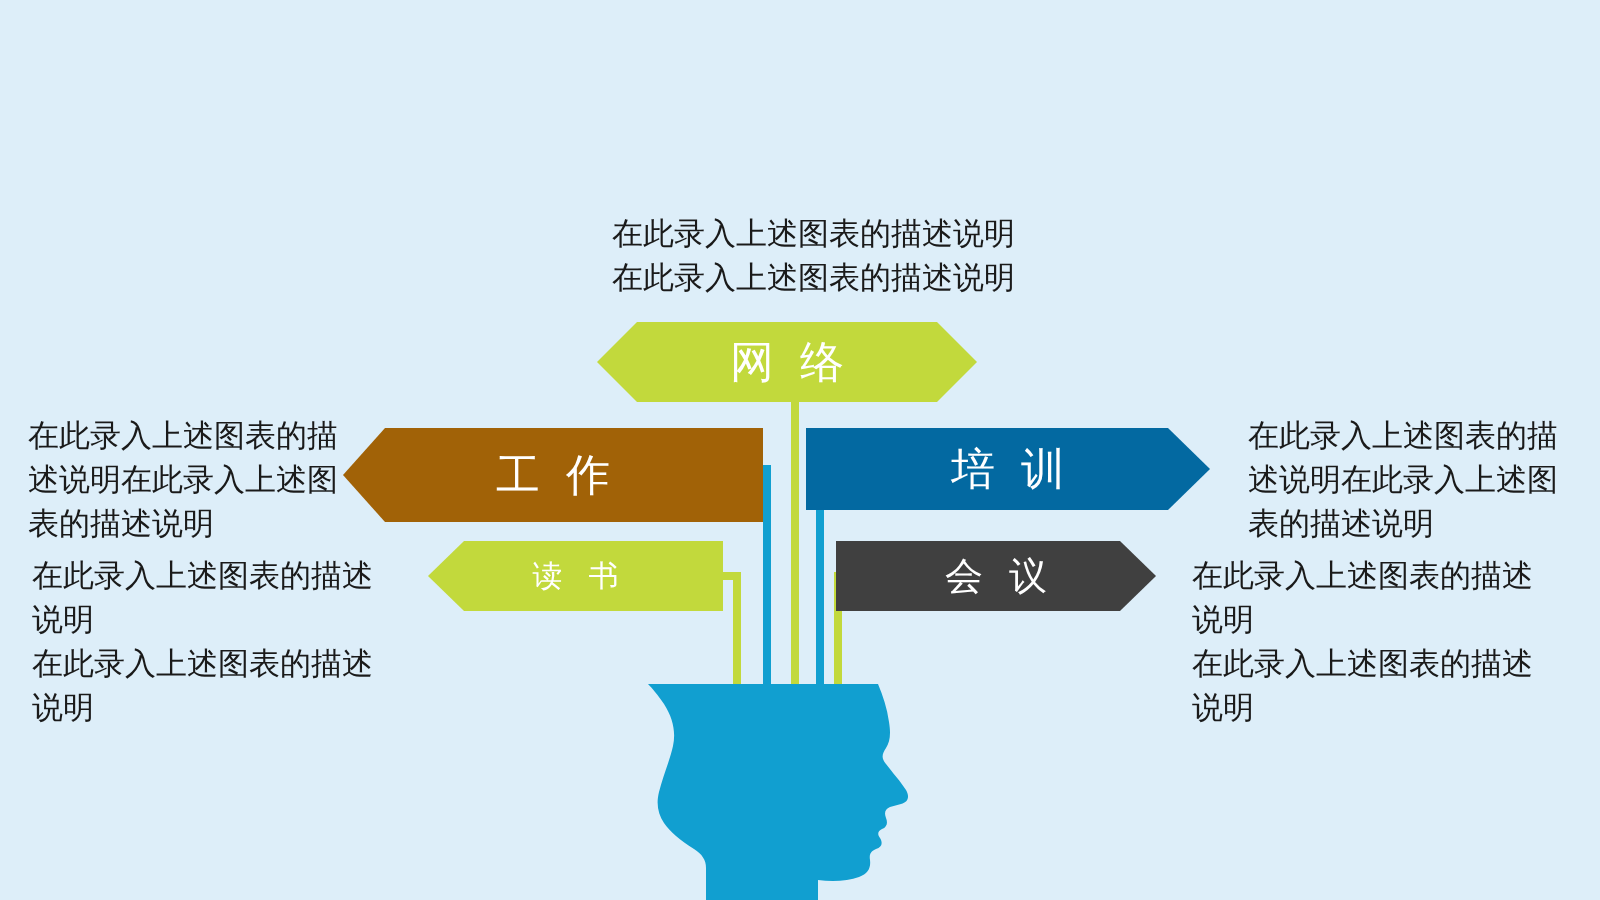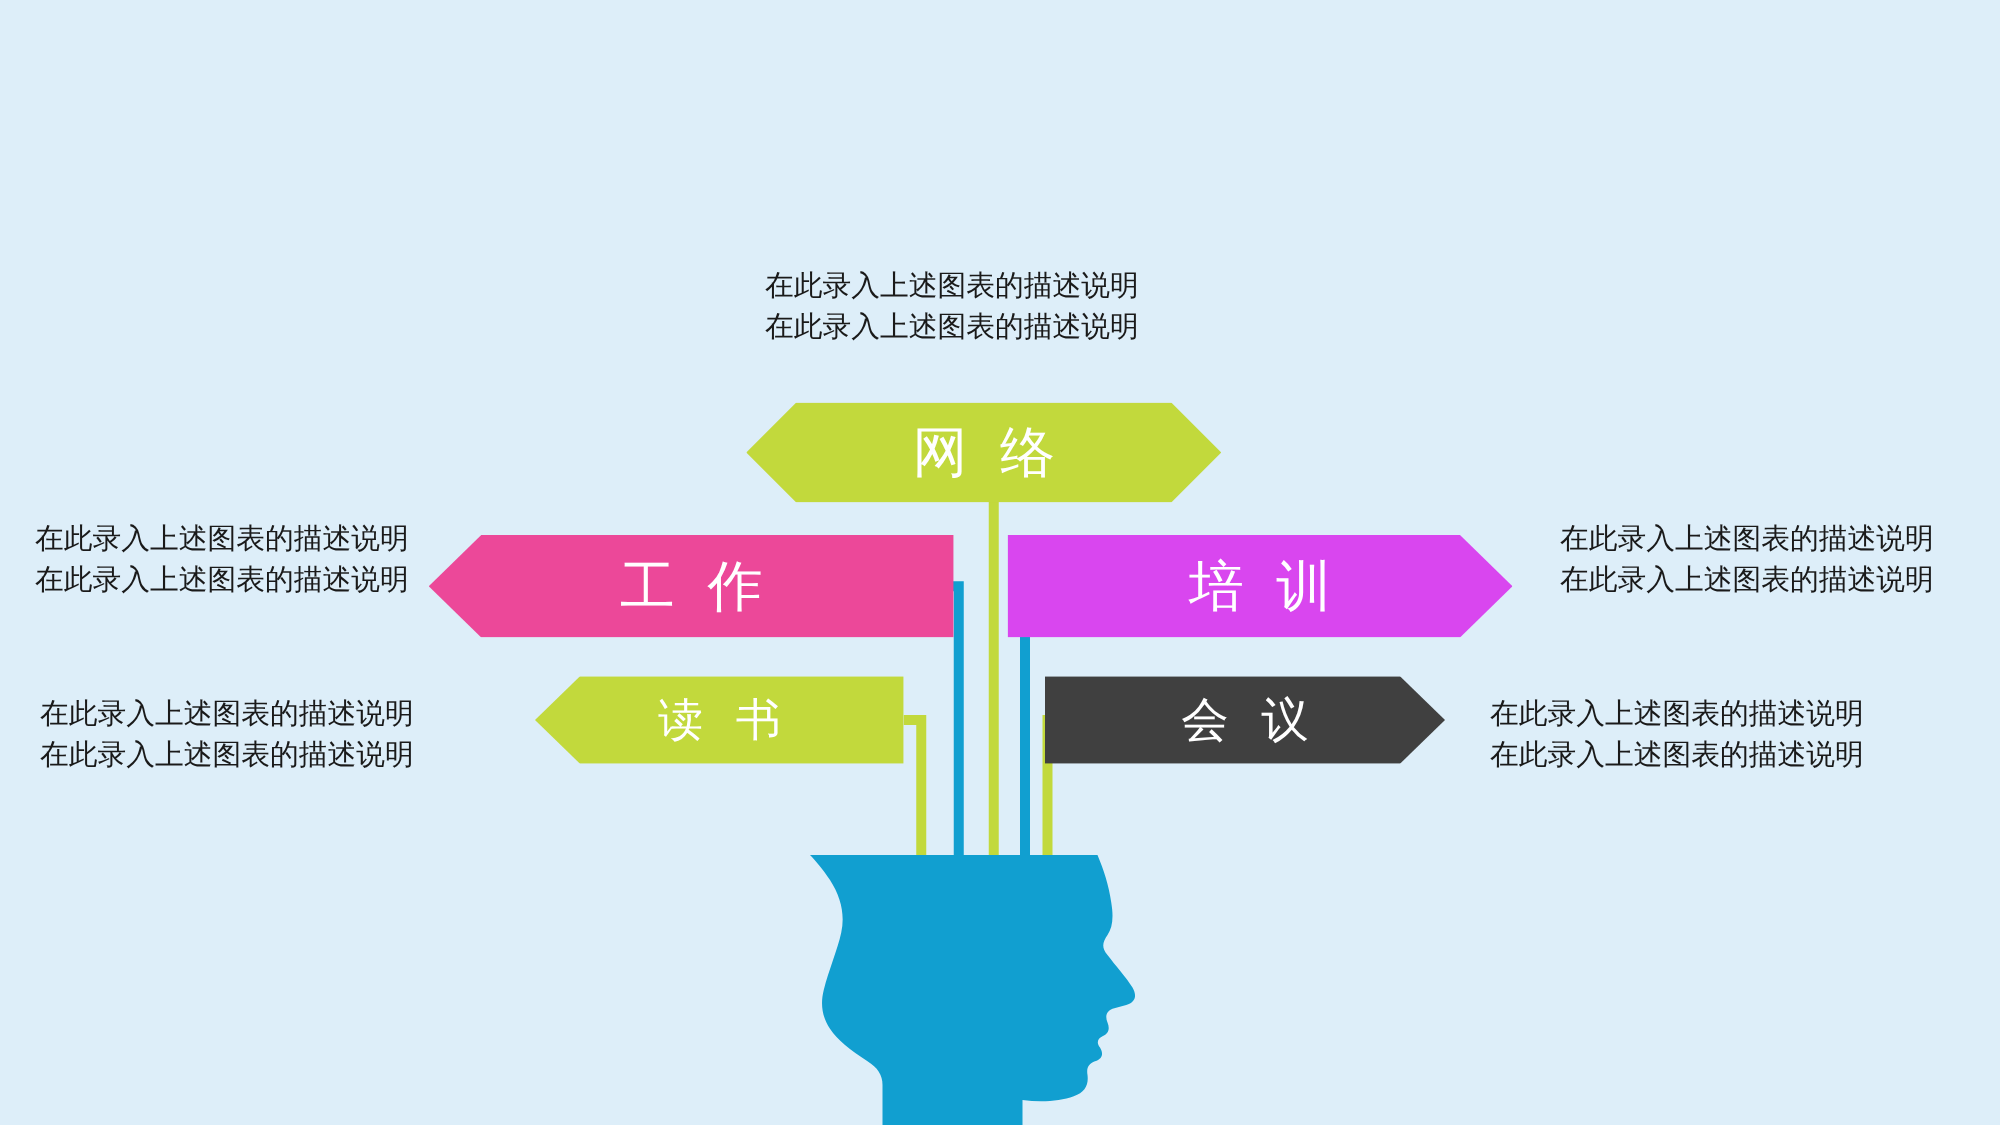--- a/index.html
+++ b/index.html
@@ -37,21 +37,21 @@
     height: 3px; background: #2badd4; width: 100%;
   }
   #title-rule .rule-gap { height: 4px; }
   #title-rule .rule-thick {
     height: 7px; background: #119fd0; width: 100%;
   }
 
   
   .desc {
     position: absolute;
-    font-size: 23px;
+    font-size: 31px;
     line-height: 1.42;
     color: #1a1a1a;
     white-space: pre-line;
   }
   #desc-top   { left: 612px; top: 212px; text-align: left; }
   #desc-left-mid  { left: 28px;  top: 414px; width: 310px; text-align: left; }
   #desc-right-mid { left: 1248px; top: 414px; width: 320px; text-align: left; }
   #desc-left-low  { left: 32px;  top: 554px; width: 370px; text-align: left; }
   #desc-right-low { left: 1192px; top: 554px; width: 370px; text-align: left; }
 
@@ -77,39 +77,39 @@
   }
 
   #banner-network {
     left: 597px; top: 322px; width: 380px; height: 80px;
     background: #c2d93c;
     clip-path: polygon(40px 0, calc(100% - 40px) 0, 100% 50%, calc(100% - 40px) 100%, 40px 100%, 0 50%);
   }
   #banner-network .banner-label { font-size: 44px; }
 
   #banner-work {
-    left: 343px; top: 428px; width: 420px; height: 82px;
-    background: #ec4899;
+    left: 343px; top: 428px; width: 420px; height: 94px;
+    background: #a16207;
     clip-path: polygon(42px 0, 100% 0, 100% 100%, 42px 100%, 0 50%);
   }
   #banner-work .banner-label { font-size: 44px; }
 
   #banner-training {
     left: 806px; top: 428px; width: 404px; height: 82px;
-    background: #d946ef;
+    background: #0369a1;
     clip-path: polygon(0 0, calc(100% - 42px) 0, 100% 50%, calc(100% - 42px) 100%, 0 100%);
   }
   #banner-training .banner-label { font-size: 44px; }
 
   #banner-reading {
     left: 428px; top: 541px; width: 295px; height: 70px;
     background: #c2d93c;
     clip-path: polygon(36px 0, 100% 0, 100% 100%, 36px 100%, 0 50%);
   }
-  #banner-reading .banner-label { font-size: 36px; }
+  #banner-reading .banner-label { font-size: 30px; }
 
   #banner-meeting {
     left: 836px; top: 541px; width: 320px; height: 70px;
     background: #404040;
     clip-path: polygon(0 0, calc(100% - 36px) 0, 100% 50%, calc(100% - 36px) 100%, 0 100%);
   }
   #banner-meeting .banner-label { font-size: 38px; }
 
   
   #head-figure {

